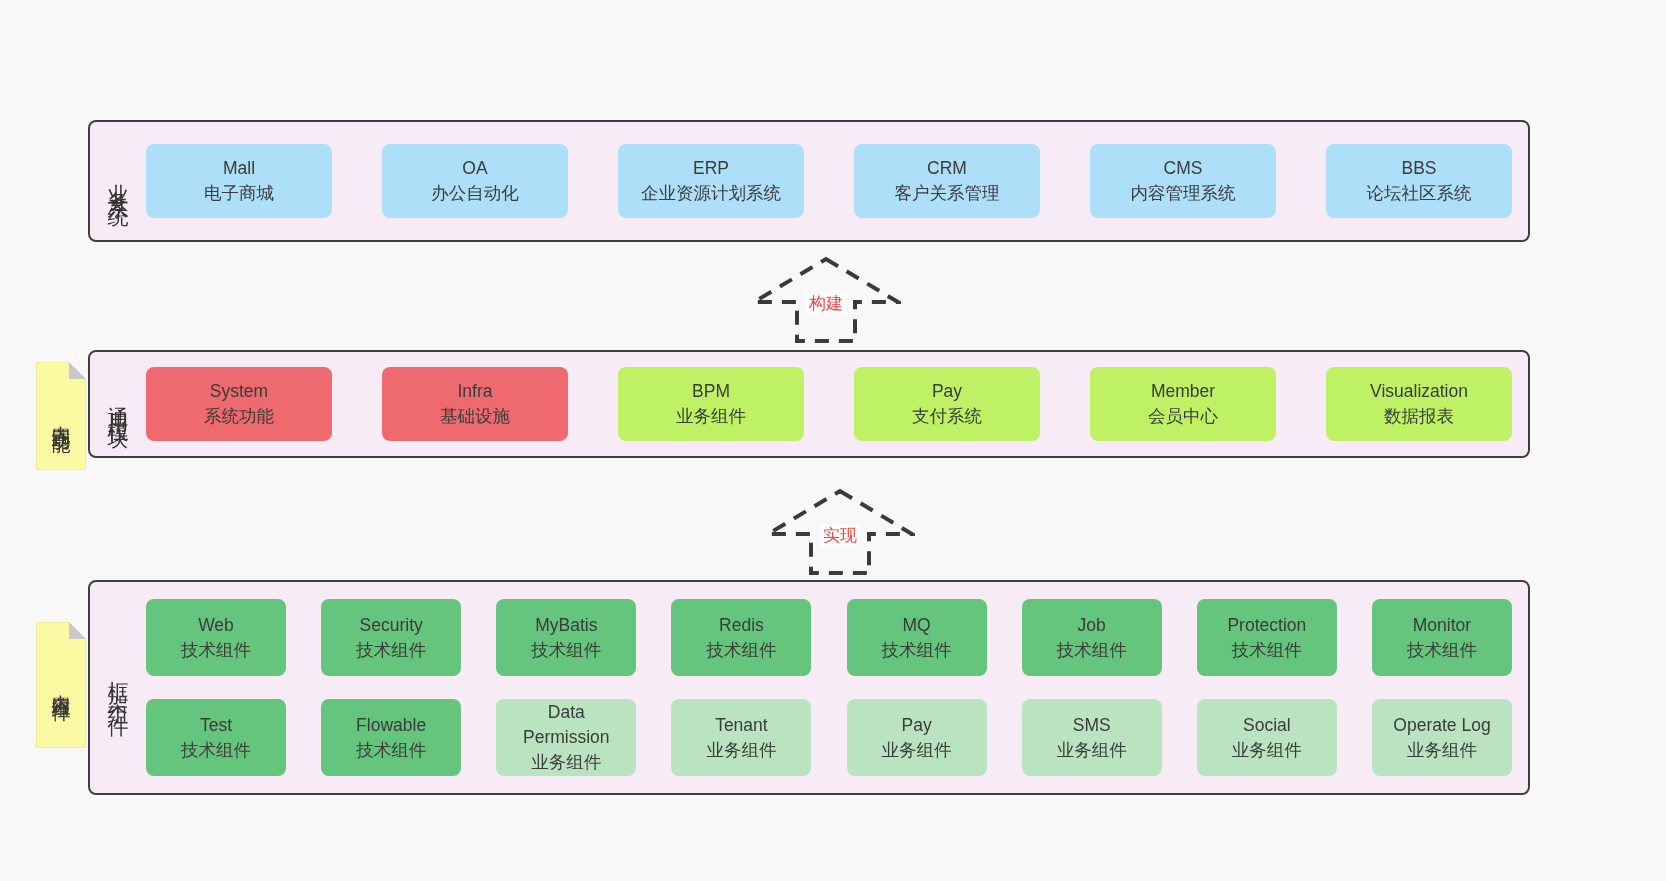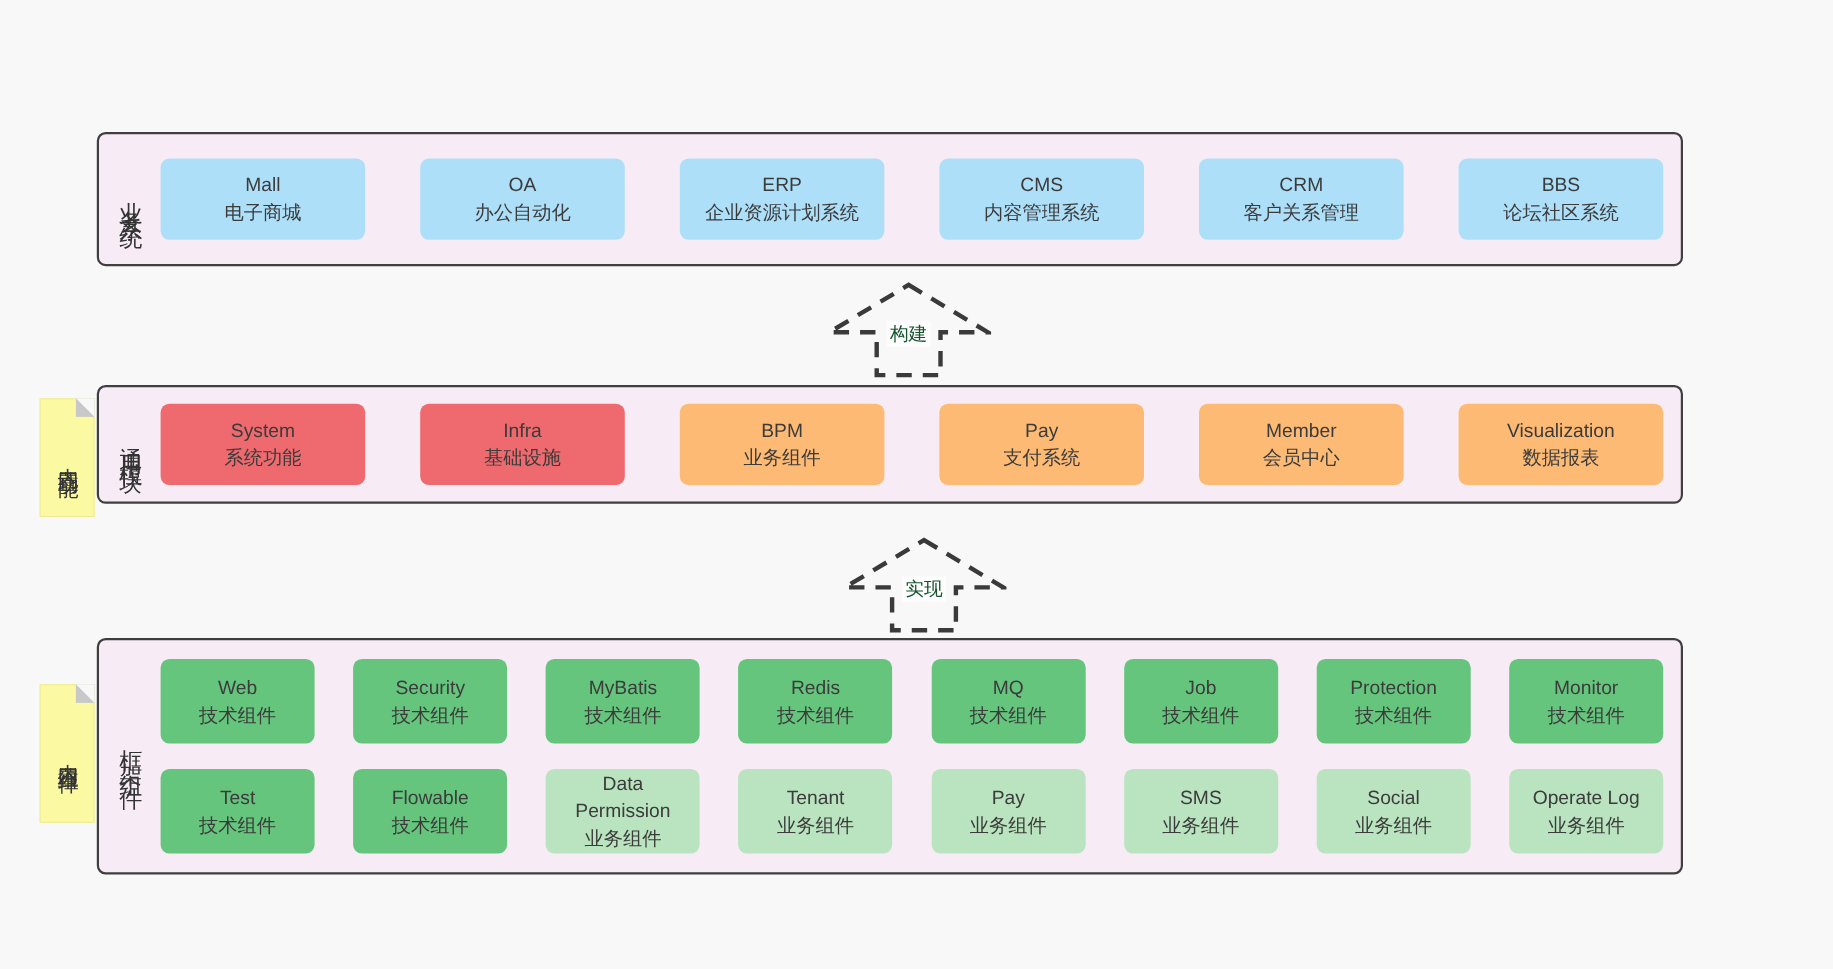--- a/index.html
+++ b/index.html
@@ -52,21 +52,21 @@
     text-align:center;
     font-size:17.5px; line-height:1.42;
     color:#3b3b3b;
     padding:2px 6px;
   }
   .layer1 .box, .layer2 .box { width:186px; height:74px; }
   .layer3 .box { width:140px; height:77px; }
 
   .blue       { background:#aedff8; }
   .red        { background:#ee6a6e; }
-  .pink       { background:#fdba74; }
+  .pink       { background:#bef264; }
   .green      { background:#66c57d; }
   .lightgreen { background:#b9e4bf; }
 
   
   .sticky {
     position:absolute; left:36px; width:50px;
     background:#fbfaa3;
     border:1px solid #eeeb94;
     display:flex; align-items:center; justify-content:center;
   }
@@ -84,21 +84,21 @@
   }
 
   
   .arrow { position:absolute; width:150px; height:88px; }
   .arrow1 { left:751px; top:256px; }
   .arrow2 { left:765px; top:488px; }
   .arrow svg { display:block; }
   .arrow-label {
     position:absolute; left:50%; top:36px; transform:translateX(-50%);
     background:#fdfdfd; padding:0 3px;
-    font-size:17px; color:#14532d; white-space:nowrap;
+    font-size:17px; color:#ef4444; white-space:nowrap;
   }
 </style>
 </head>
 <body>
 
 <div class="canvas">
 
   <section class="layer layer1">
     <div class="layer-label">
       <span>业务系统</span>
@@ -110,26 +110,26 @@
         </div>
         <div class="box blue">
           <div>OA</div>
           <div>办公自动化</div>
         </div>
         <div class="box blue">
           <div>ERP</div>
           <div>企业资源计划系统</div>
         </div>
         <div class="box blue">
+          <div>CRM</div>
+          <div>客户关系管理</div>
+        </div>
+        <div class="box blue">
           <div>CMS</div>
           <div>内容管理系统</div>
-        </div>
-        <div class="box blue">
-          <div>CRM</div>
-          <div>客户关系管理</div>
         </div>
         <div class="box blue">
           <div>BBS</div>
           <div>论坛社区系统</div>
         </div>
       </div>
   </section>
 
   <div class="arrow arrow1">
     <svg viewBox="0 0 150 88" width="150" height="88">

